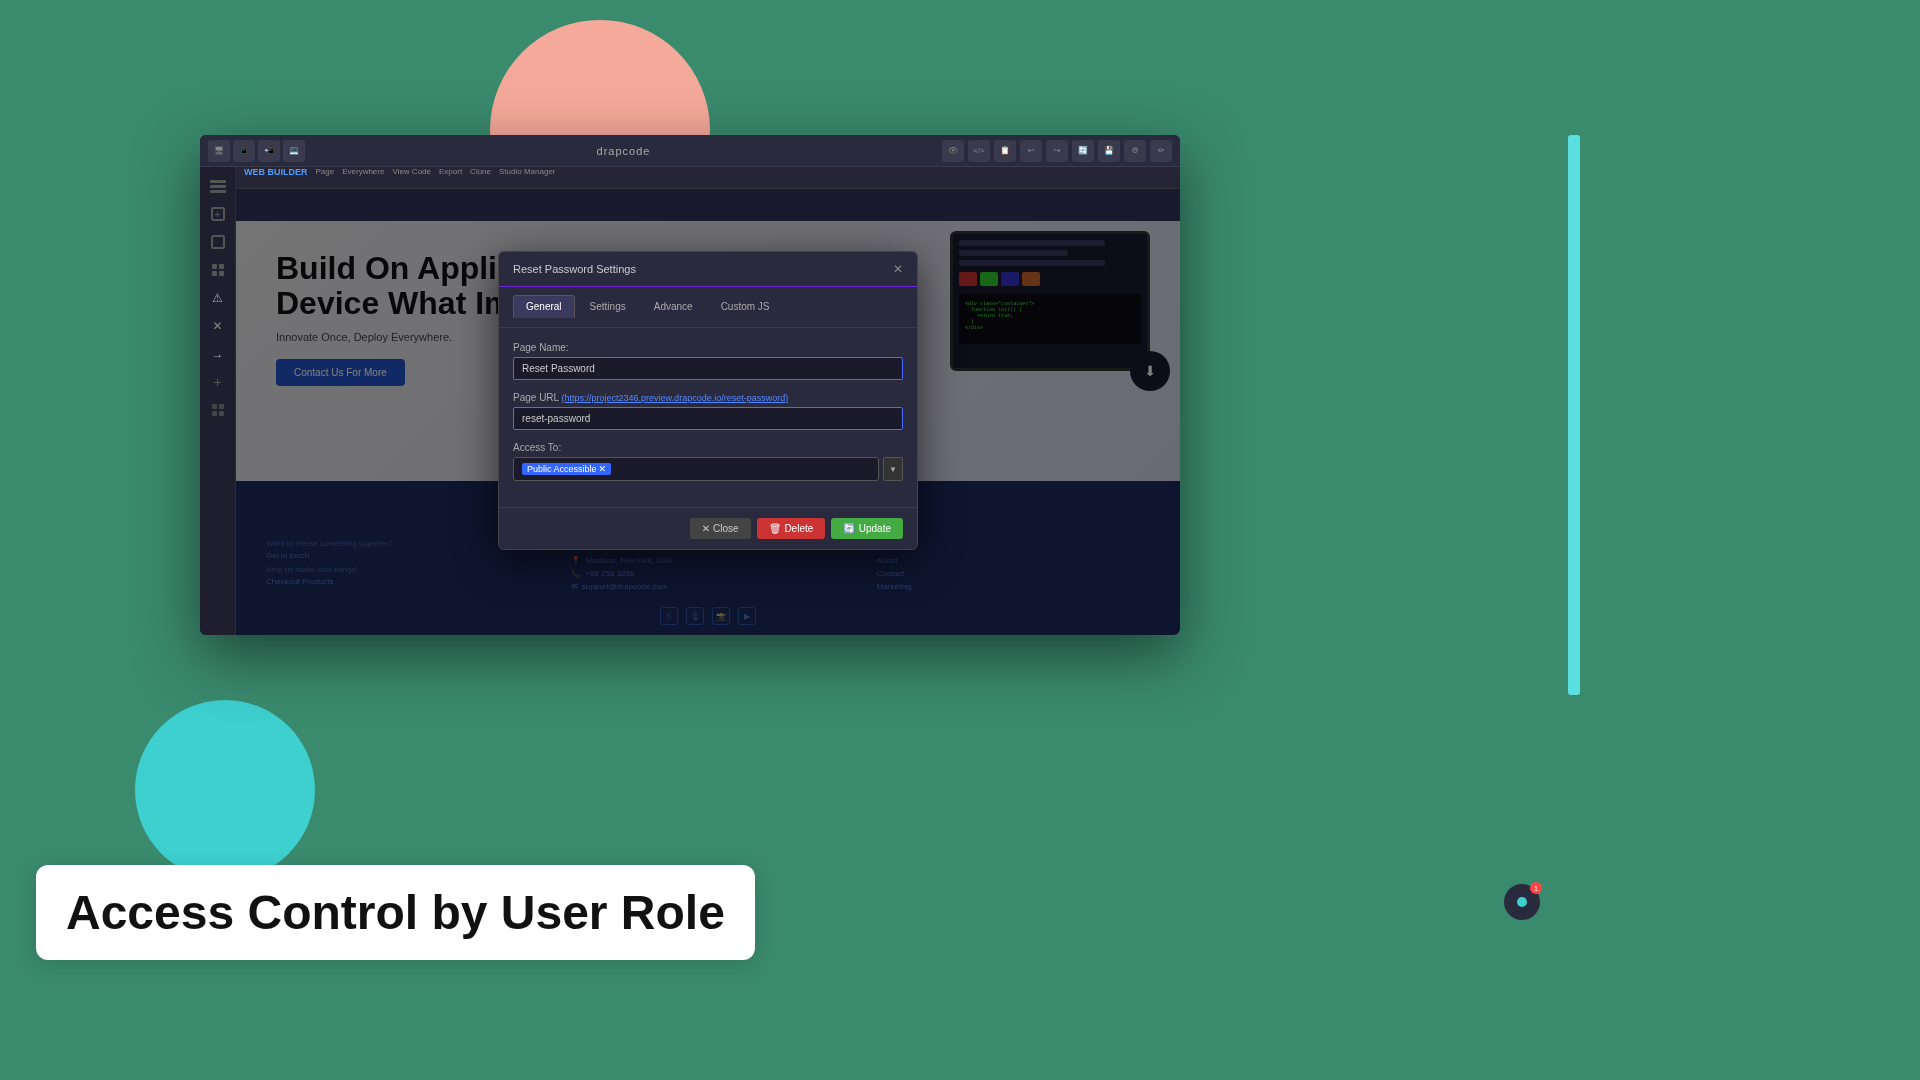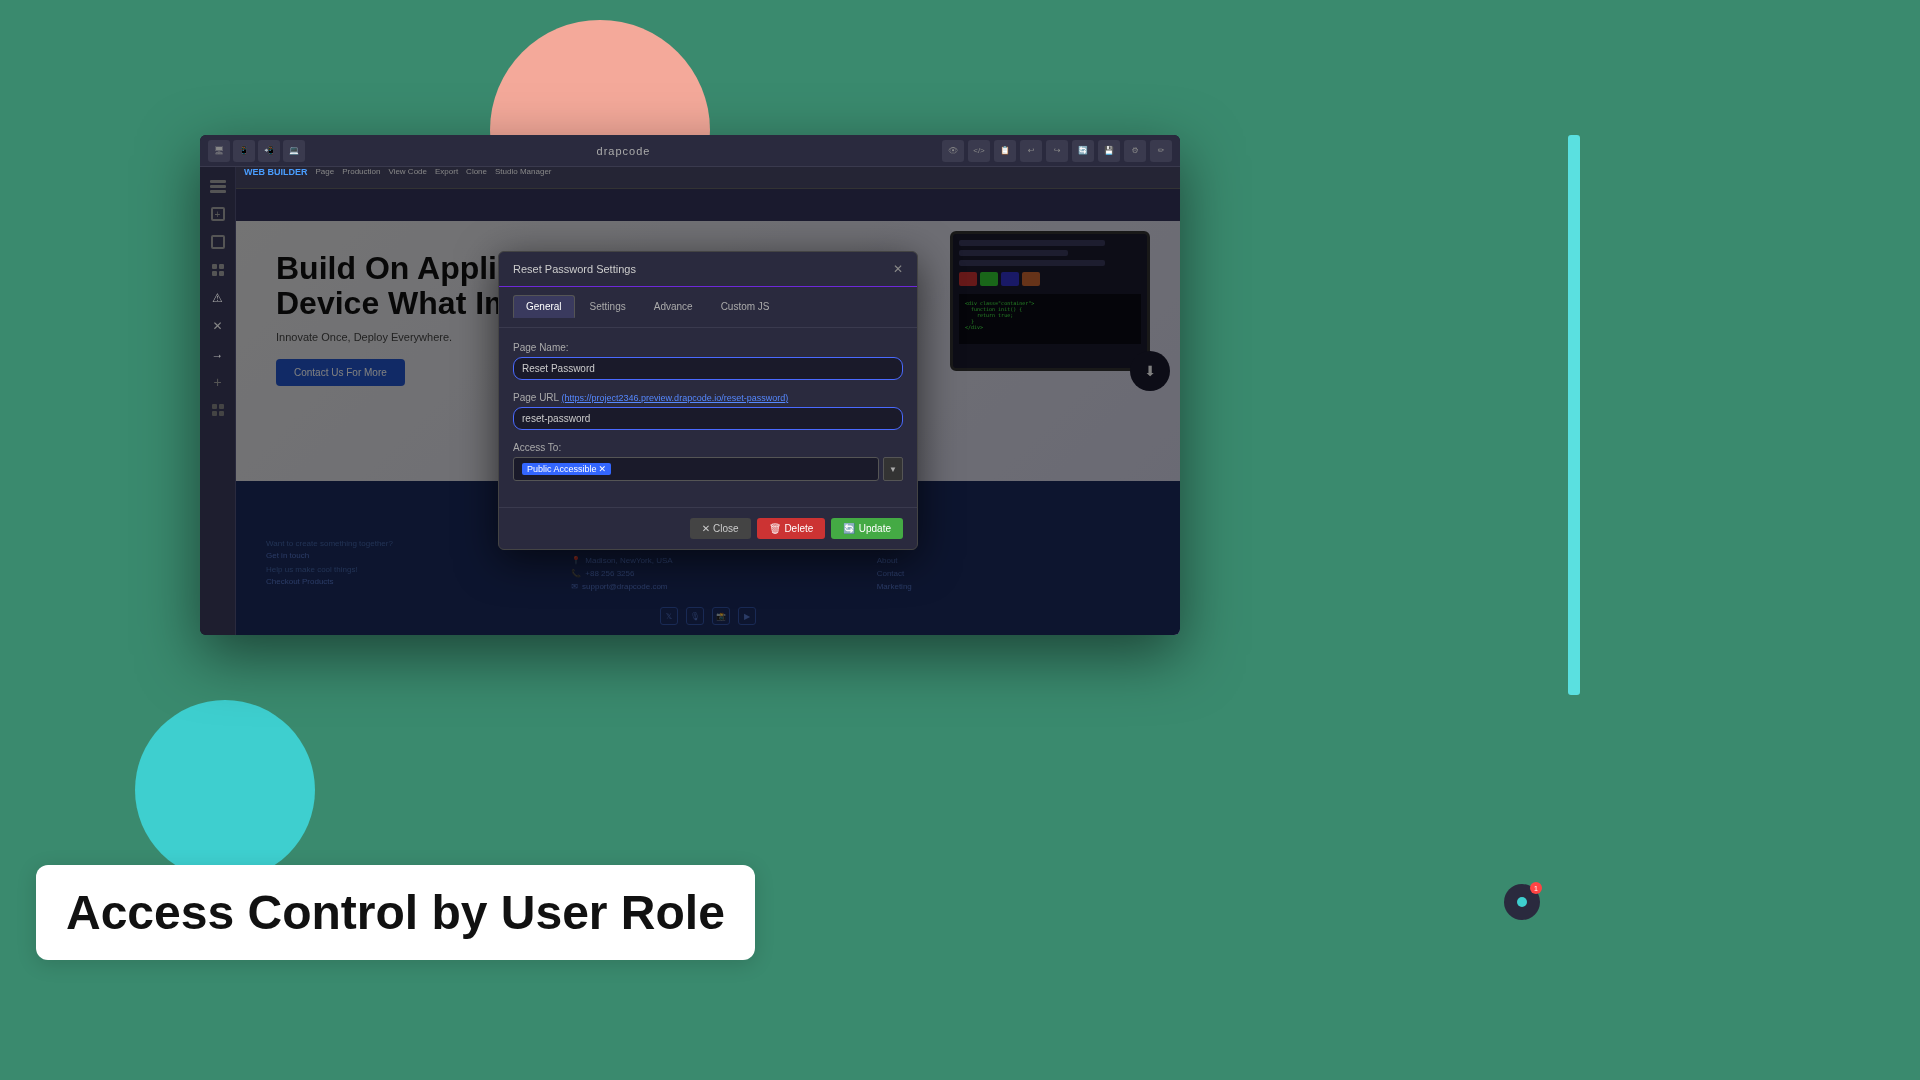--- a/index.html
+++ b/index.html
@@ -409,21 +409,21 @@
       margin-bottom: 4px;
     }
     .form-label-url a {
       color: #5588ff;
       font-size: 9px;
     }
     .form-input {
       width: 100%;
       background: #1a1a2a;
       border: 1px solid #4a6aff;
-      border-radius: 9px;
+      border-radius: 2px;
       padding: 5px 8px;
       color: #ccc;
       font-size: 10px;
     }
     .form-input-row {
       display: flex;
       gap: 4px;
       align-items: center;
     }
     .tag-input {
@@ -647,21 +647,21 @@
       </div>
     </div>
   </div>
 
   <div class="main-content">
 
     <div class="sub-toolbar">
       <span class="sub-toolbar-text">WEB BUILDER</span>
       <div class="sub-toolbar-nav">
         <span style="color:#888;font-size:8px;">Page</span>
-        <span style="color:#888;font-size:8px;">Production</span>
+        <span style="color:#888;font-size:8px;">Everywhere</span>
         <span style="color:#888;font-size:8px;">View Code</span>
         <span style="color:#888;font-size:8px;">Export</span>
         <span style="color:#888;font-size:8px;">Clone</span>
         <span style="color:#888;font-size:8px;">Studio Manager</span>
       </div>
     </div>
 
     <div class="website-preview">
 
       <div class="hero-section">

